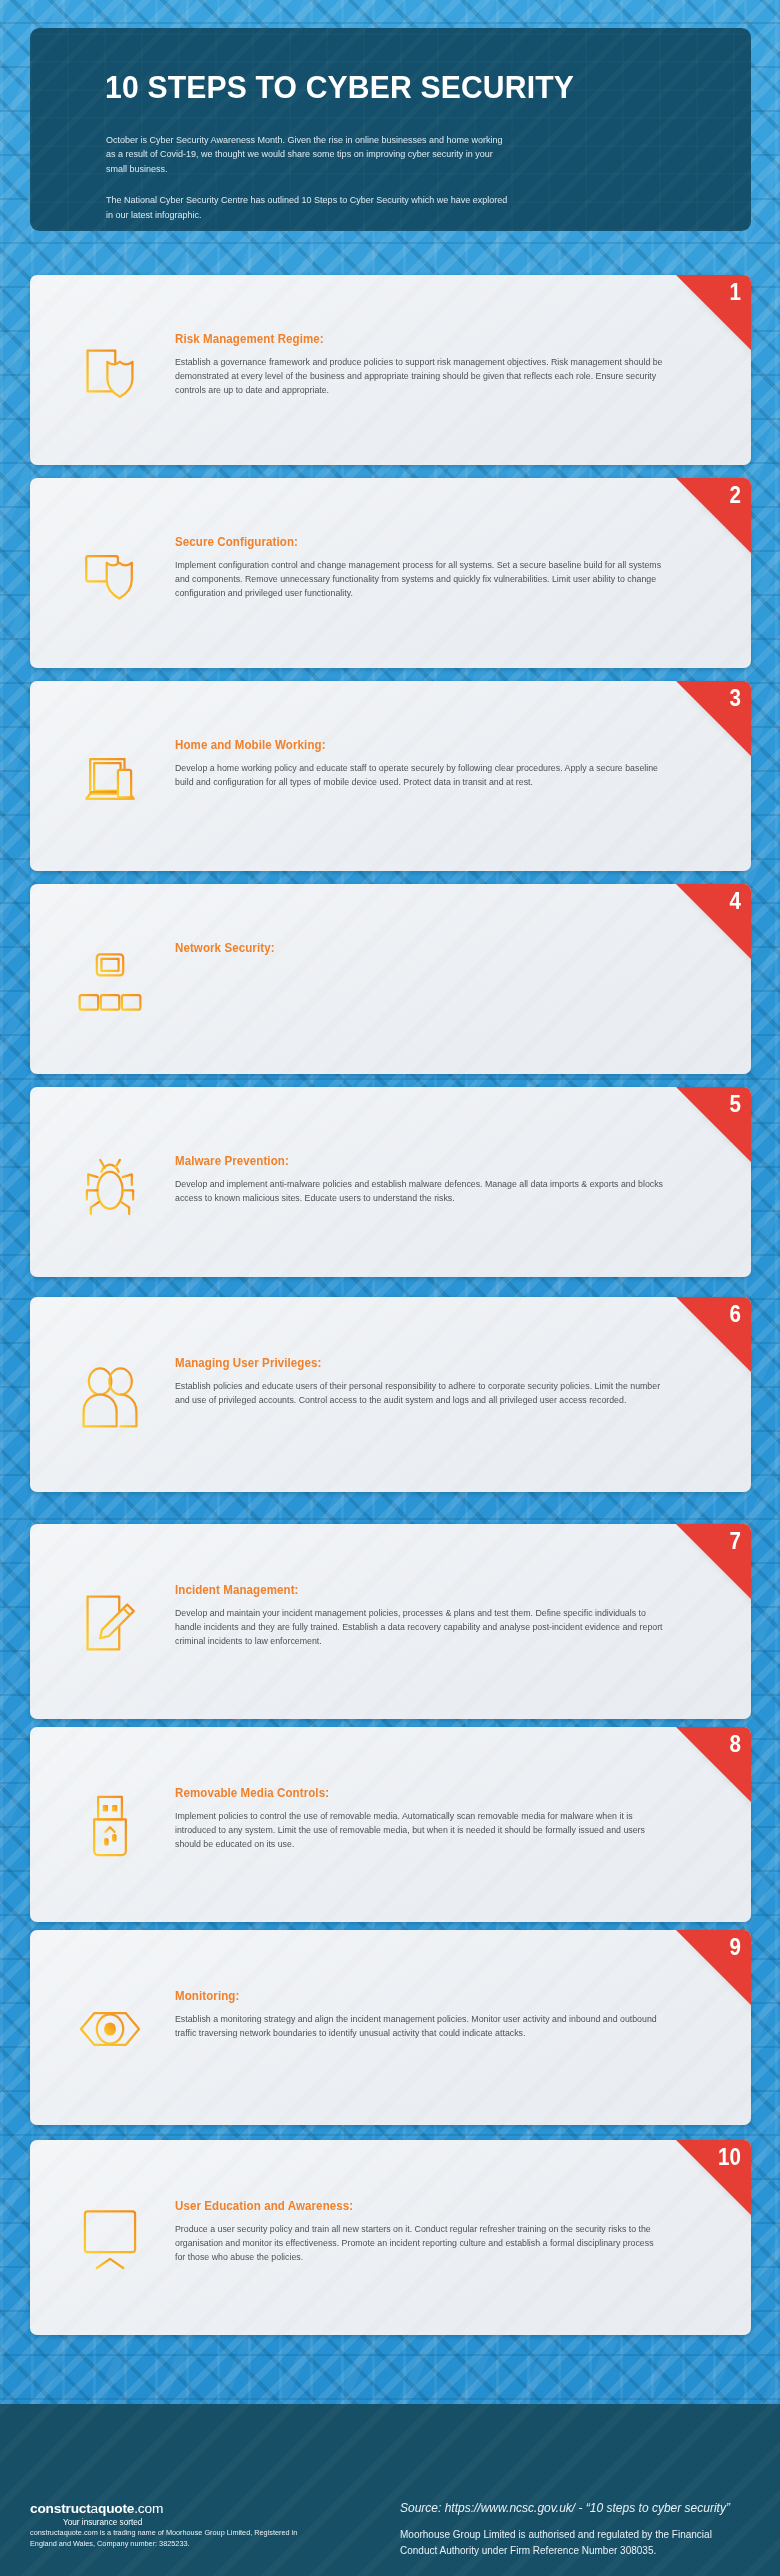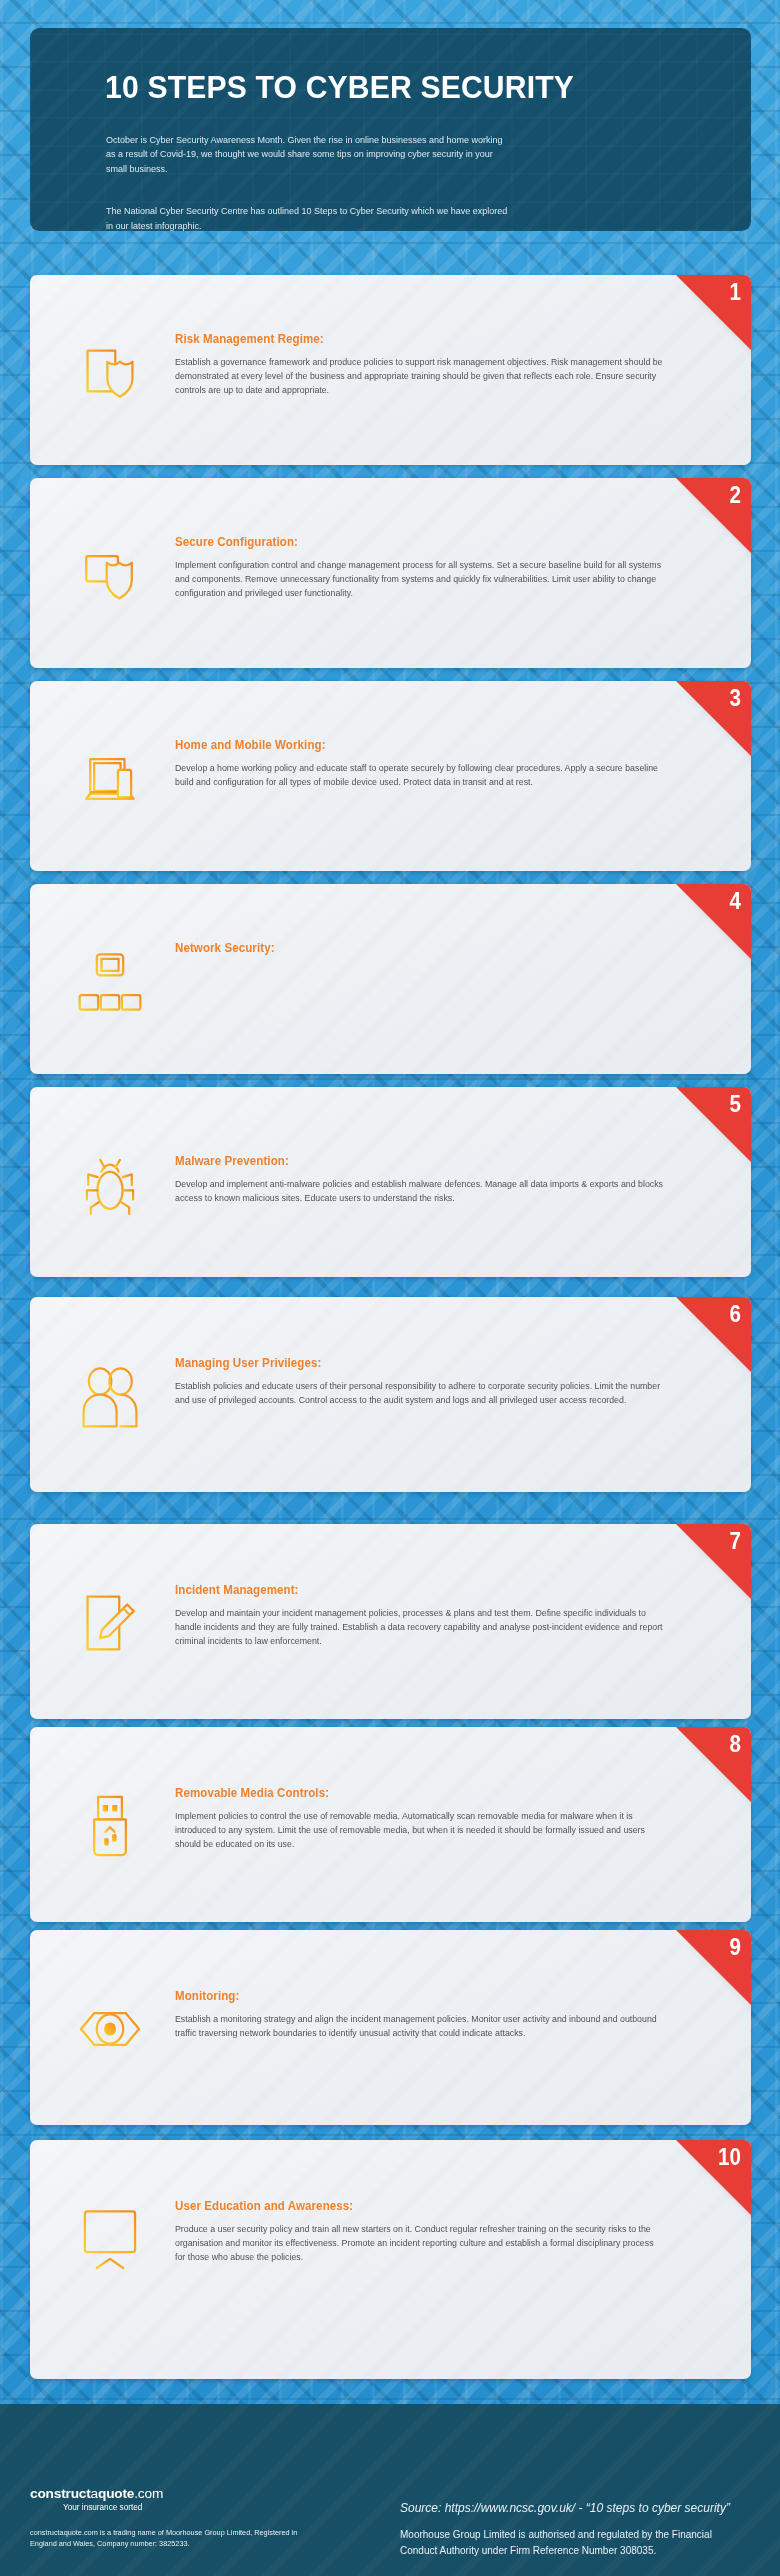--- a/index.html
+++ b/index.html
@@ -90,21 +90,21 @@
   }
   .header-para {
     position:relative;
     color:#dfeaf1;
     font-size:9px;
     line-height:1.62;
     margin-left:34px;
     width:406px;
   }
   #header-p1 { margin-top:26.5px; }
-  #header-p2 { margin-top:28px; }
+  #header-p2 { margin-top:17px; }
 
   
   .card {
     position:absolute;
     left:30px;
     width:721px;
     background:linear-gradient(160deg,#f4f6f8 0%, #eceff3 55%, #e8ecf1 100%);
     border-radius:7px;
     overflow:hidden;
     box-shadow:0 1.6px 4.7px rgba(0,0,0,0.18);
@@ -179,21 +179,21 @@
     font-size:8.8px;
     line-height:1.58;
     max-width:500px;
   }
 
   
   #footer {
     position:absolute; left:0; right:0; top:2404px; height:172px;
   }
   #logo {
-    position:absolute; left:30px; top:82px;
+    position:absolute; left:30px; top:97px;
   }
   #logo-line {
     color:#fff;
     font-size:13.7px;
     font-weight:400;
     letter-spacing:-0.2px;
     font-family:"Liberation Sans Narrow","Liberation Sans",sans-serif;
   }
   #logo-line .b { font-weight:700; }
   #logo-tag {
@@ -535,21 +535,21 @@
     <ellipse cx="50" cy="50" rx="20" ry="22"></ellipse>
     <ellipse cx="50" cy="50" rx="9" ry="10" fill="url(#grad8)" stroke="none"></ellipse>
     </g>
         </svg>
       </div>
     <div class="card-body" style="top:59px">
       <div class="card-title">Monitoring:</div>
       <div class="card-text">Establish a monitoring strategy and align the incident management policies. Monitor user activity and inbound and outbound traffic traversing network boundaries to identify unusual activity that could indicate attacks.</div>
     </div>
   </div>
-    <div class="card" style="top: 2140px; height: 239px;">
+    <div class="card" style="top: 2140px; height: 195px;">
     <div class="card-texture"></div>
     <div class="ribbon-shadow-wrap">
         <div class="sh"></div>
       </div>
     <div class="ribbon">
         <div class="tri"></div>
       </div>
     <div class="ribbon-num">10</div>
     <div class="card-icon" style="top:66px">
         <svg viewBox="0 0 100 100">

